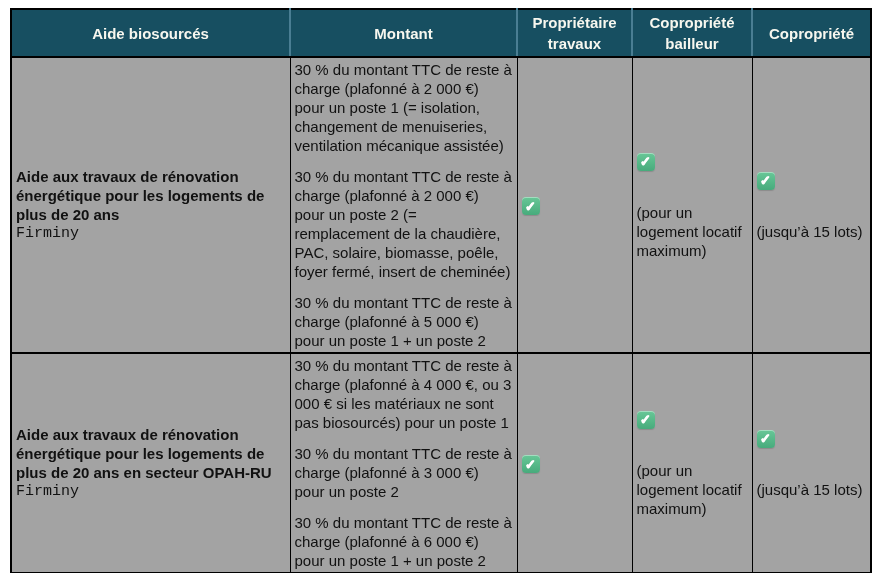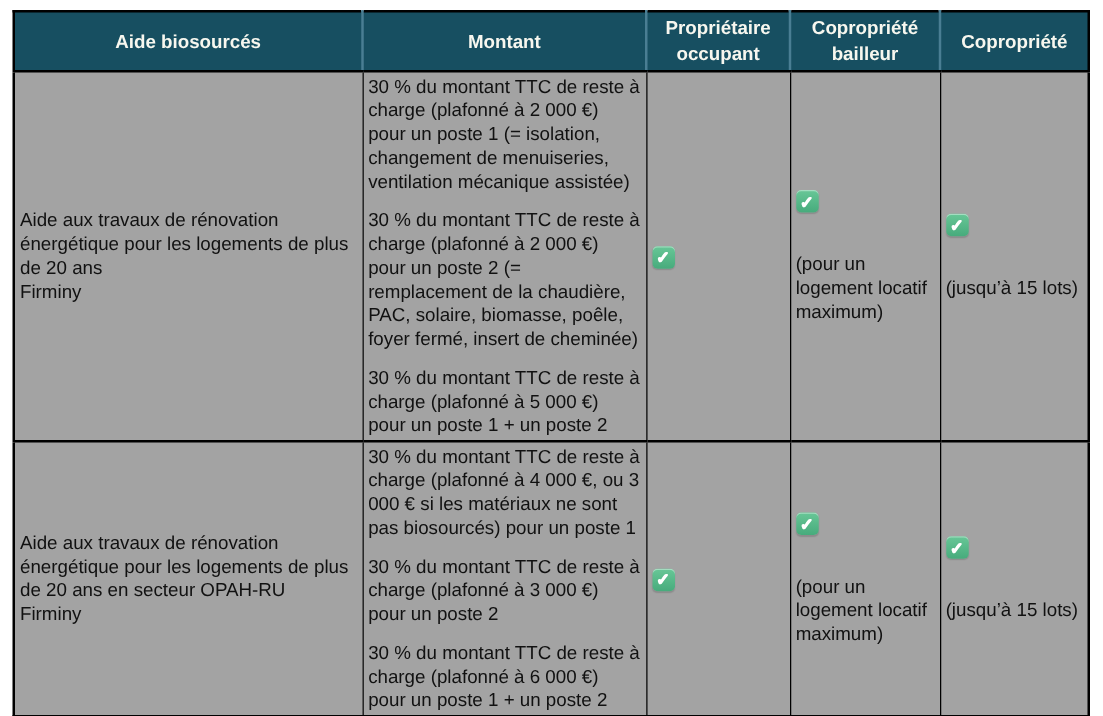--- a/index.html
+++ b/index.html
@@ -45,22 +45,22 @@
     line-height:19px;
     padding:2px 4px;
     background:#a3a3a3;
   }
   tbody td + td{
     border-left:1px solid var(--border);
   }
   tbody tr + tr td{
     border-top:2px solid var(--border);
   }
-  .aide-title{font-weight:normal;}
-  .aide-subtitle{font-weight:normal;}
+  .aide-title{font-weight:bold;}
+  .aide-subtitle{font-weight:normal;font-family:Liberation Mono, monospace;}
   .montant-cell p{margin:0;}
   .montant-cell p + p{margin-top:12px;}
   .check-badge{
     display:inline-flex;
     align-items:center;
     justify-content:center;
     width:18px;height:18px;
     border-radius:4px;
     background:linear-gradient(180deg,#68C797 0%,var(--check-green) 100%);
     box-shadow:inset 0 1px 0 rgba(255,255,255,.4), 0 1px 1px rgba(0,0,0,.15);
@@ -85,21 +85,21 @@
     <col style="width:279px">
     <col style="width:227px">
     <col style="width:115px">
     <col style="width:120px">
     <col style="width:119px">
   </colgroup>
   <thead>
     <tr>
       <th>Aide biosourcés</th>
       <th>Montant</th>
-      <th>Propriétaire occupant</th>
+      <th>Propriétaire travaux</th>
       <th>Copropriété bailleur</th>
       <th>Copropriété</th>
     </tr>
   </thead>
   <tbody>
     <tr style="height:292px">
       <td class="aide-cell">
         <div class="aide-title">Aide aux travaux de rénovation énergétique pour les logements de plus de 20 ans</div>
         <div class="aide-subtitle">Firminy</div>
       </td>

